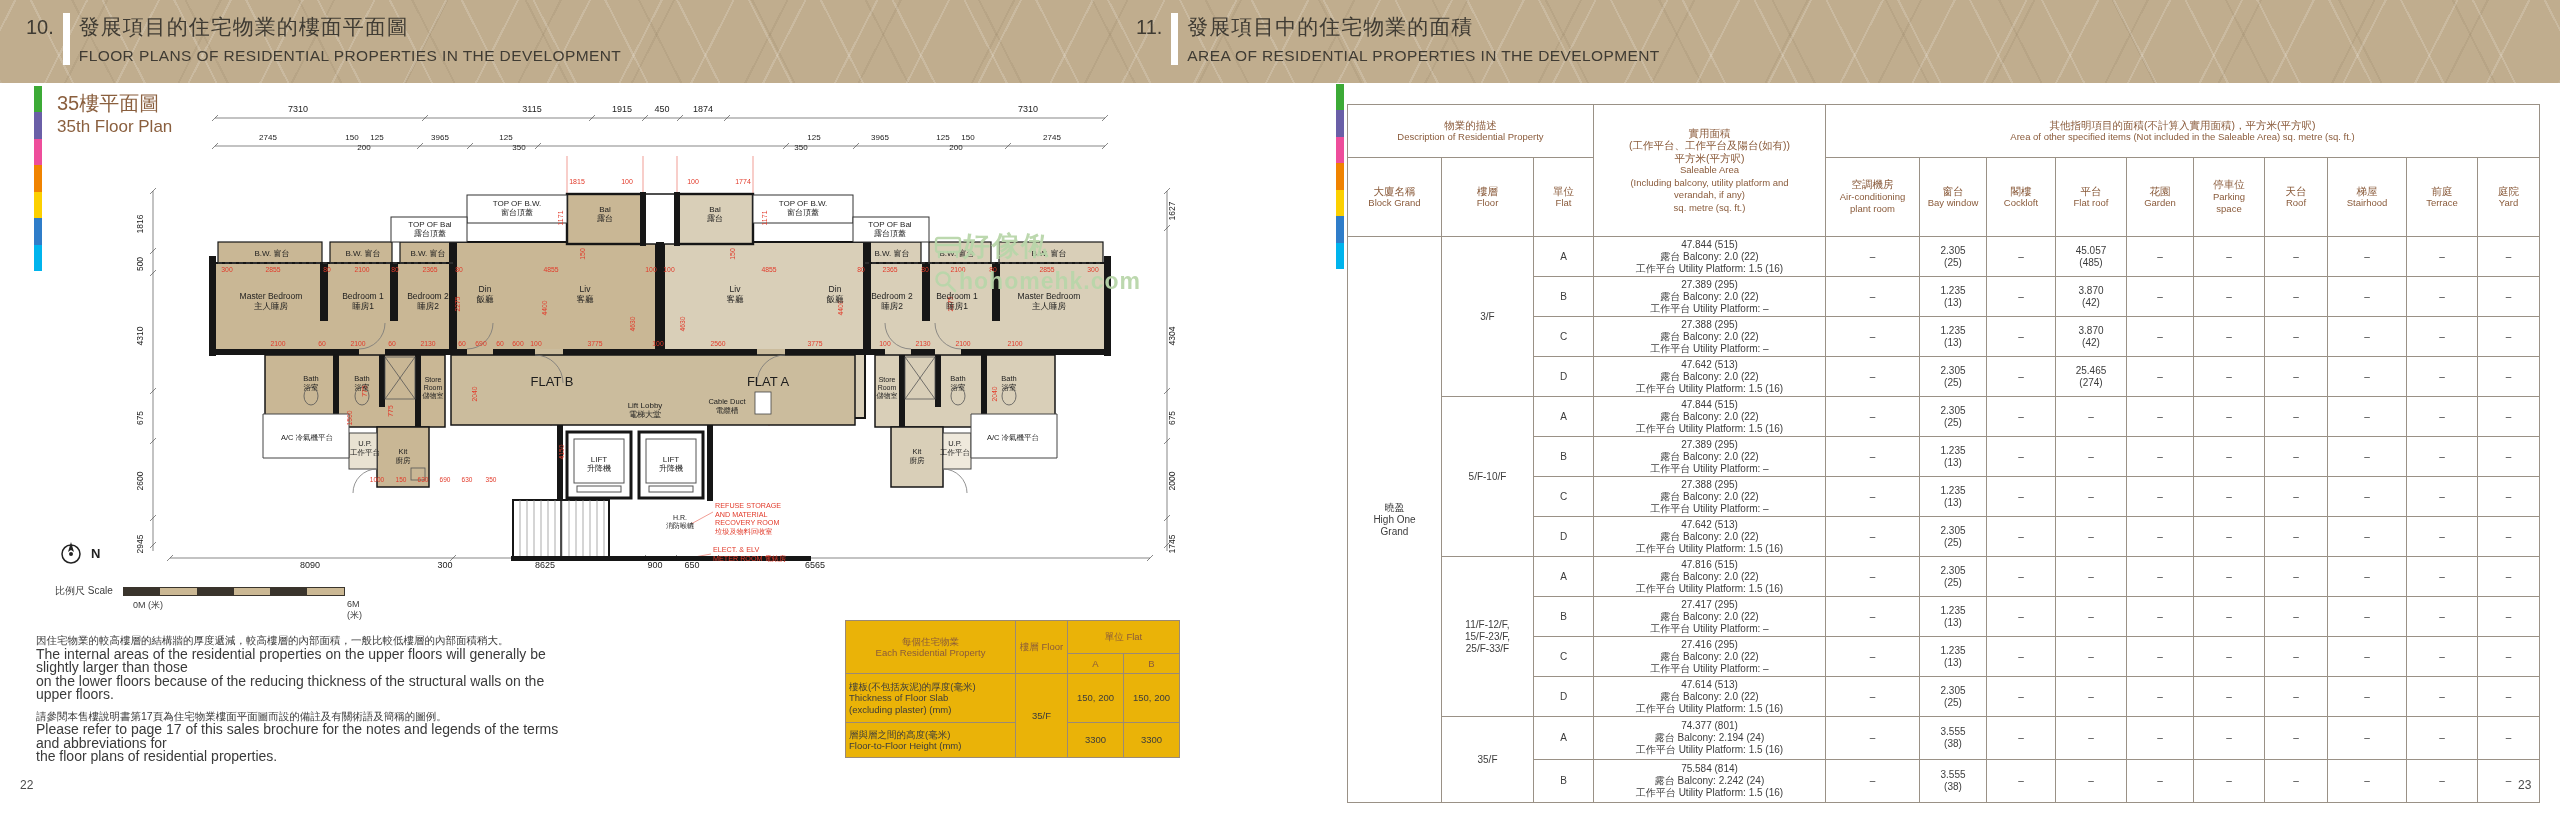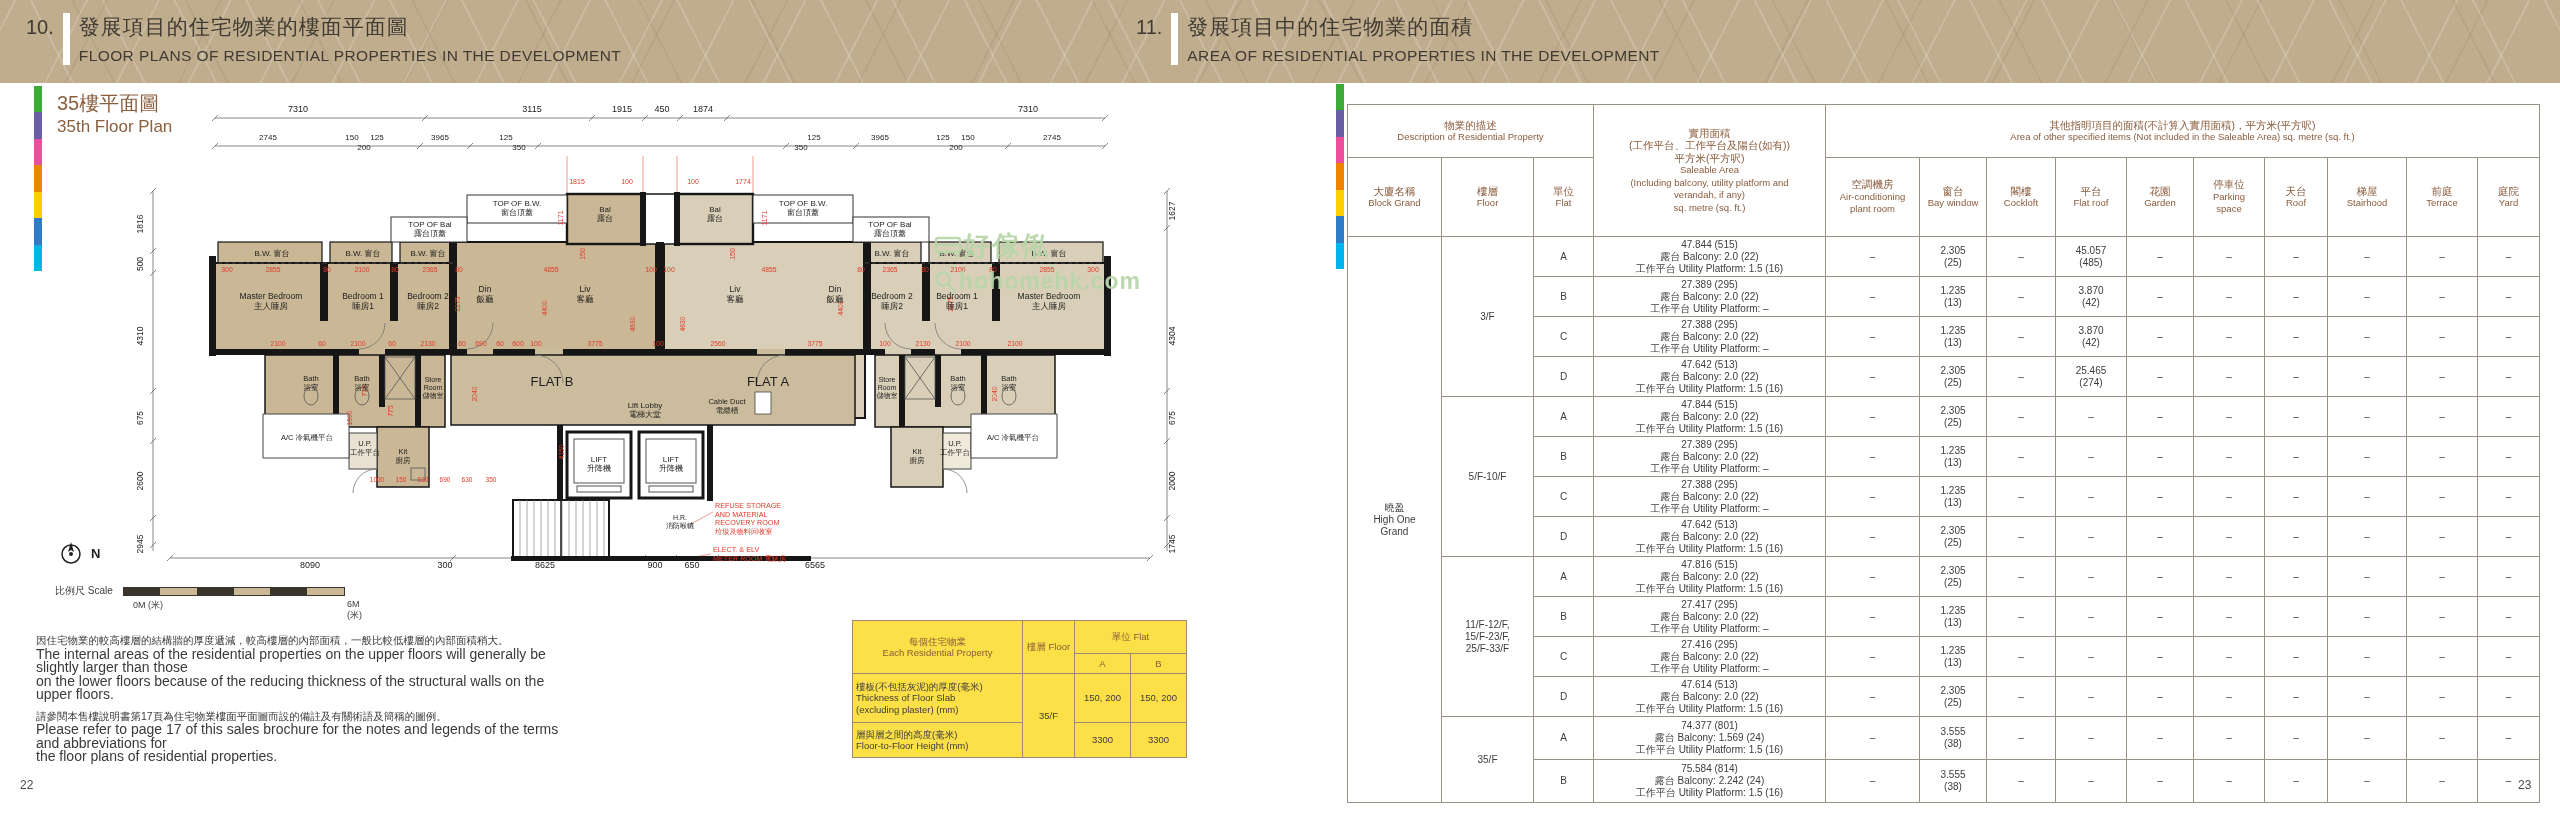--- a/index.html
+++ b/index.html
@@ -30,21 +30,21 @@
   .scalebar{position:absolute;left:55px;top:584px;font-size:10px;color:#3c3c3c;}
   .scalebar .row{display:flex;align-items:center;gap:10px;}
   .sb-seg-wrap{display:flex;border:1px solid #3a342c;height:7px;width:220px;}
   .sb-seg-wrap div{flex:1;height:100%;}
   .sb-labels{position:relative;width:312px;height:12px;font-size:9px;}
   .sb-0{position:absolute;left:78px;top:1px;} .sb-6{position:absolute;left:292px;top:1px;}
   .notes{position:absolute;left:36px;top:626px;width:540px;font-size:10.5px;line-height:13.5px;color:#3a3a3a;}
   .notes .zh{margin-top:8px;}
   .notes .en{font-size:14px;}
   
-  #slab-table{position:absolute;left:845px;top:620px;border-collapse:collapse;table-layout:fixed;background:#fde047;margin-left:7px;}
+  #slab-table{position:absolute;left:845px;top:620px;border-collapse:collapse;table-layout:fixed;background:#eab308;}
   #slab-table th,#slab-table td{border:1px solid #9b8a76;font-weight:normal;font-size:9.5px;
      line-height:11.5px;text-align:center;vertical-align:middle;padding:2px 3px;color:#3c3c3c;}
   #slab-table th{color:#8a5b3b;}
   #slab-table td.lbl{text-align:left;}
   
   #area-table{position:absolute;left:1347px;top:104px;border-collapse:collapse;table-layout:fixed;background:#fff;}
   #area-table th,#area-table td{border:1px solid #9a9186;font-weight:normal;text-align:center;
      vertical-align:middle;padding:1px 2px;color:#3c3c3c;font-size:10px;line-height:12px;}
   #area-table th{color:#8a5b3b;font-size:10.5px;line-height:12.5px;}
   #area-table th div.en{font-size:9.5px;}
@@ -1073,21 +1073,21 @@
       </tr>
       <tr class="r40">
         <td rowspan="2">
           <div class="en">35/F</div>
         </td>
         <td>
           <div class="en">A</div>
         </td>
         <td>
           <div class="en">74.377 (801)</div>
-          <div class="zh">露台 Balcony: 1.569 (24)</div>
+          <div class="zh">露台 Balcony: 2.194 (24)</div>
           <div class="zh">工作平台 Utility Platform: 1.5 (16)</div>
         </td>
         <td>
           <div class="zh">–</div>
         </td>
         <td>
           <div class="en">3.555</div>
           <div class="en">(38)</div>
         </td>
         <td>

